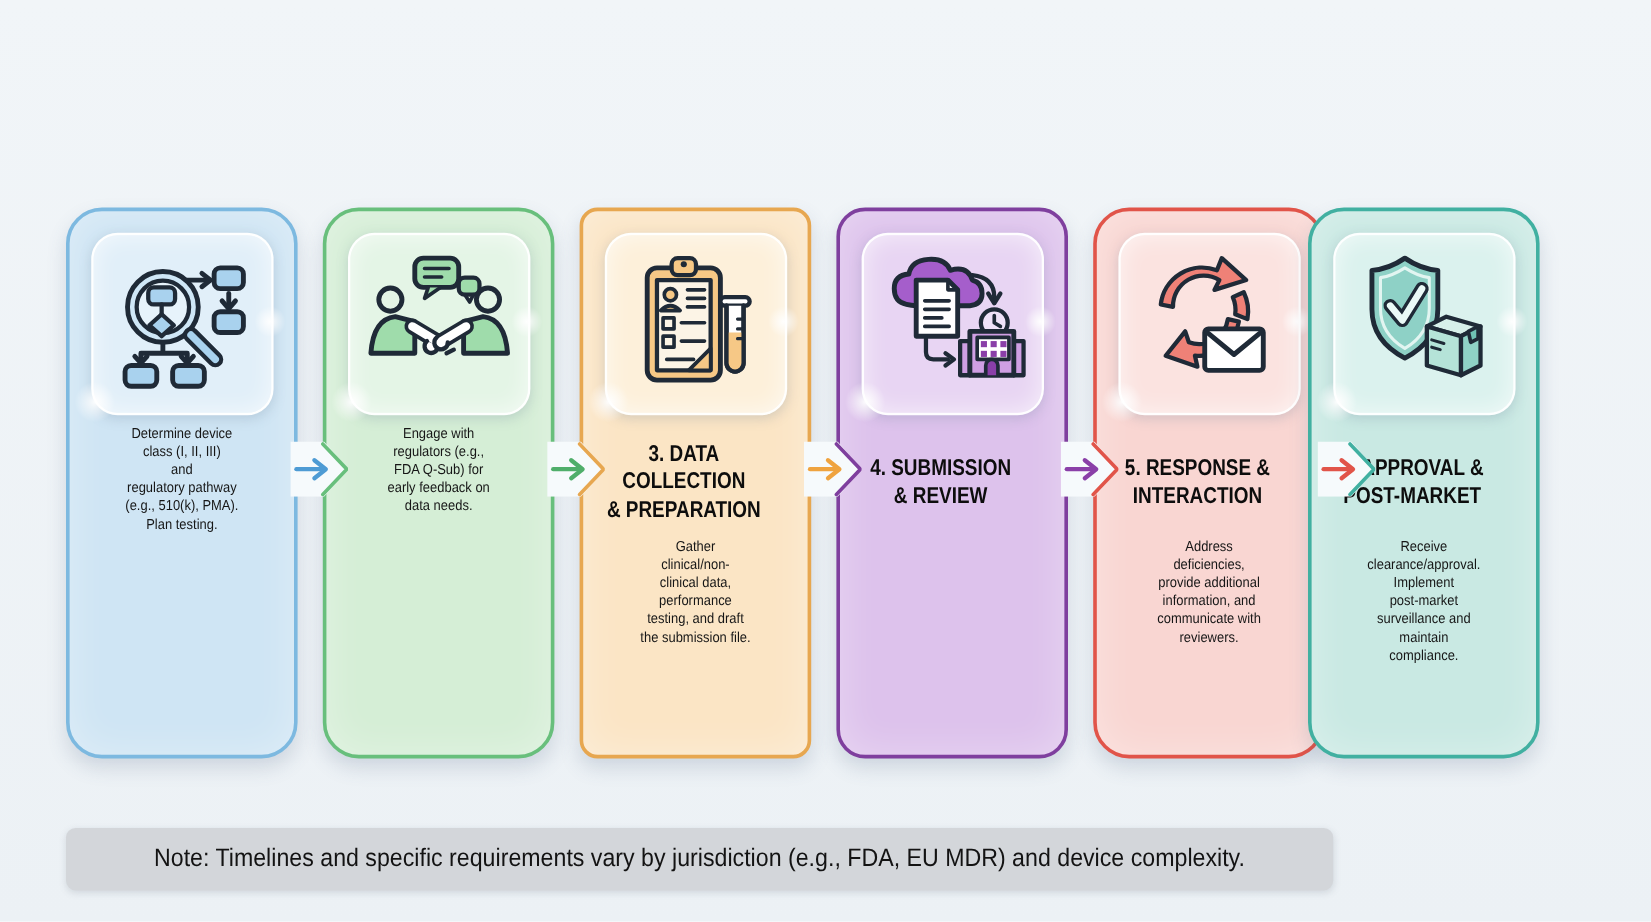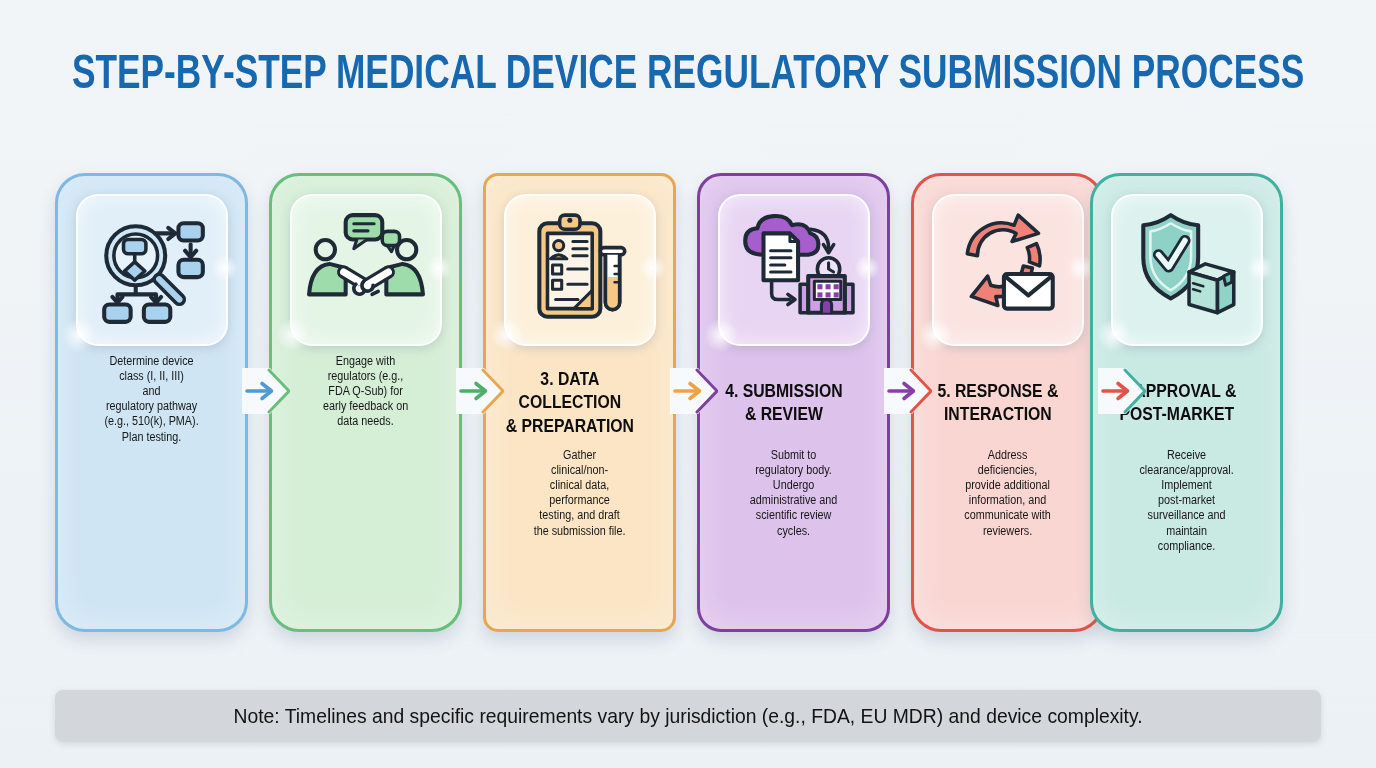--- a/index.html
+++ b/index.html
@@ -80,38 +80,35 @@
   
   .connector{position:absolute;top:368px;width:48px;height:46px;z-index:6;}
   .connector[data-conn="0"]{left:242px;}
   .connector[data-conn="1"]{left:456px;}
   .connector[data-conn="2"]{left:670px;}
   .connector[data-conn="3"]{left:884px;}
   .connector[data-conn="4"]{left:1098px;}
 
   
   .note-banner{
-    position:absolute;left:55px;top:690px;width:1266px;height:52px;
+    position:absolute;left:55px;top:690px;width:1056px;height:52px;
     background:#d3d6da;border-radius:8px;
     display:flex;align-items:center;justify-content:center;
     box-shadow:0 2px 6px rgba(90,100,115,0.18);
   }
   .note-text{font-size:21px;color:#131313;width:100%;}
   .note-text .condense{--sx:0.92;white-space:nowrap;}
 
   svg{display:block;}
 </style>
 </head>
 <body>
 
 <div id="page">
 
-  <div class="page-title">
-    <span class="condense">STEP-BY-STEP MEDICAL DEVICE REGULATORY SUBMISSION PROCESS</span>
-  </div>
 
   <div class="step-card" data-step="0" style="--bg: #cfe5f4; --border: #7db9e0; --boxBg: #e1eff9; --fill: #a9d2ee;">
     <div class="icon-box">
       <svg width="122" height="122" viewBox="0 0 120 120">
         <g stroke="#1f2a37" stroke-width="4" fill="none" stroke-linecap="round" stroke-linejoin="round">
           <path d="M58 24 H80"></path>
             <path d="M76 18.5 L83 24 L76 29.5"></path>
           <rect x="86" y="14" width="24" height="17" rx="5" fill="var(--fill)"></rect>
           <path d="M98 35 V44"></path>
             <path d="M92.5 41 L98 47.5 L103.5 41"></path>
@@ -239,28 +236,20 @@
               <rect x="99" y="82" width="5" height="5"></rect>
           </g>
           <path d="M87 102 V94 a5 5 0 0 1 10 0 V102" fill="#8a3fa8" stroke-width="3"></path>
         </g>
       </svg>
     </div>
     <div class="step-title">
       <span class="condense">4. SUBMISSION
 &amp; REVIEW</span>
     </div>
-    <div class="step-desc">
-      <span class="condense">Submit to
-regulatory body.
-Undergo
-administrative and
-scientific review
-cycles.</span>
-    </div>
   </div>
 
   <div class="step-card" data-step="4" style="--bg: #f9d6d2; --border: #e15449; --boxBg: #fbe3e0; --fill: #ef8177;">
     <div class="icon-box">
       <svg width="122" height="122" viewBox="0 0 120 120">
         <g stroke="#1f2a37" stroke-width="3.5" fill="none" stroke-linecap="round" stroke-linejoin="round">
           <path d="M20 44 A34 34 0 0 1 66 16 L70 6 L90 24 L64 32 L68 24 A25 25 0 0 0 30 46 Z" fill="var(--fill)"></path>
           <path d="M88 34 A36 36 0 0 1 91 56 L81 52 A26 26 0 0 0 79 38 Z" fill="var(--fill)"></path>
           <path d="M84 58 A33 33 0 0 1 48 86 L50 95 L24 86 L40 66 L43 75 A24 24 0 0 0 75 56 Z" fill="var(--fill)"></path>
           <rect x="56" y="64" width="48" height="34" rx="3" fill="#ffffff" stroke-width="4"></rect>

